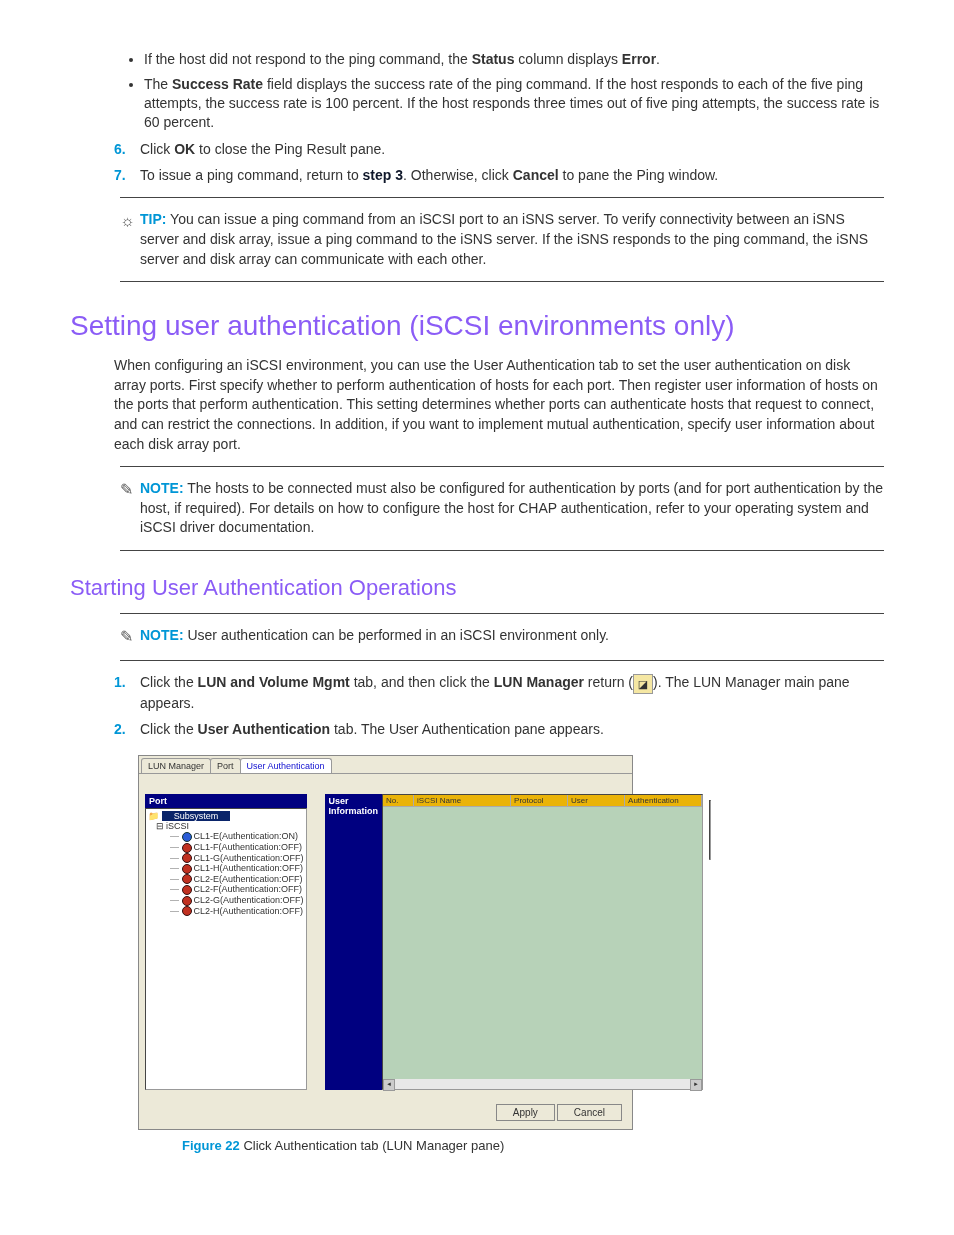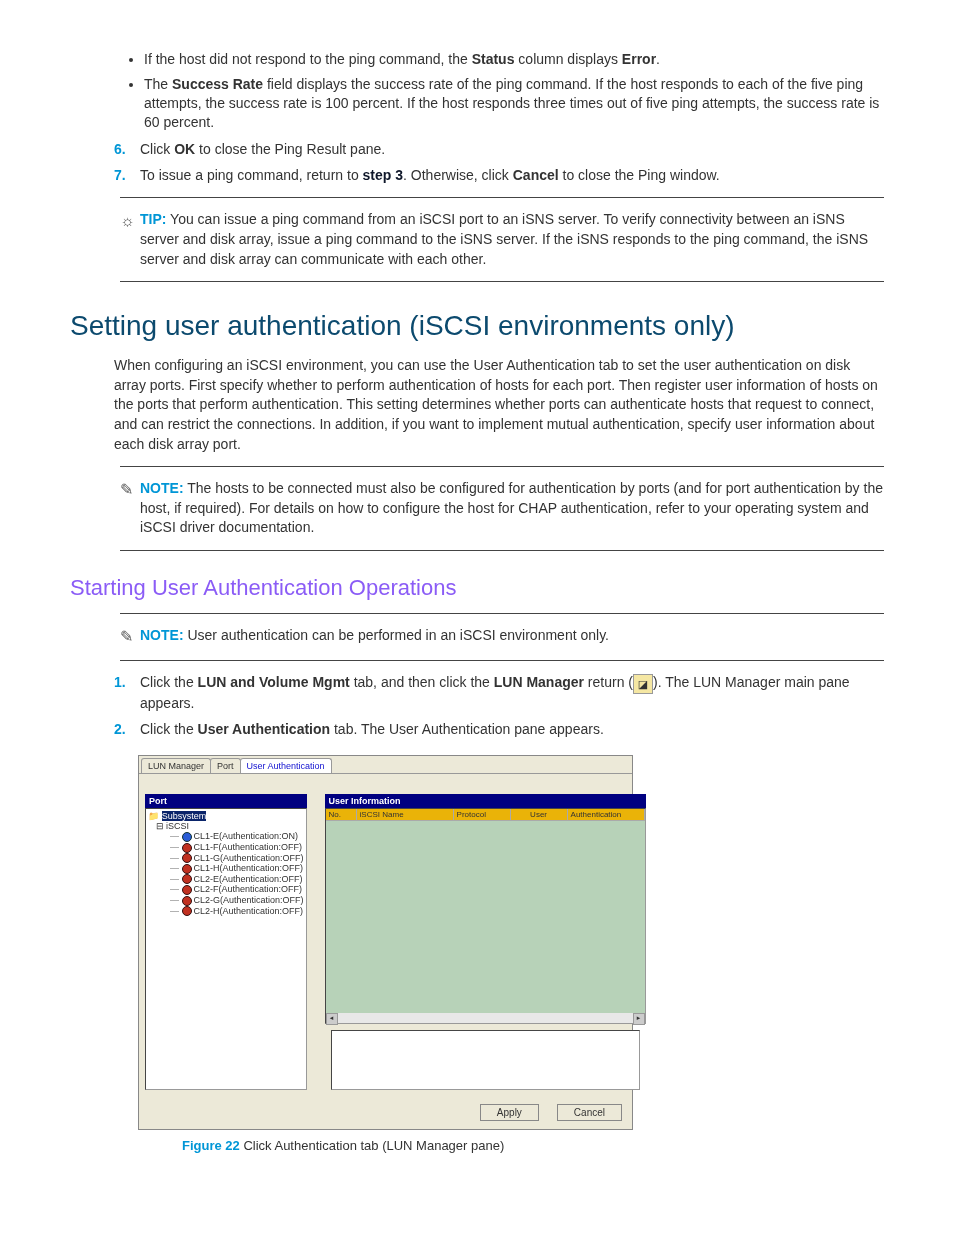--- a/index.html
+++ b/index.html
@@ -55,21 +55,21 @@
   }
   .tip-icon, .note-icon {
     width: 20px;
     font-size: 16px;
     color: #555;
     flex: none;
   }
   .tip-label { color: #0096d6; font-weight: bold; }
   .note-label { color: #0096d6; font-weight: bold; }
   h1.section {
-    color: #0c4a6e;
+    color: #8b5cf6;
     font-weight: normal;
     font-size: 28px;
     margin: 28px 0 14px 0;
   }
   h2.subsection {
     color: #8b5cf6;
     font-weight: normal;
     font-size: 22px;
     margin: 24px 0 12px 0;
   }
@@ -122,38 +122,38 @@
     height: 296px;
   }
   .pane-left {
     width: 190px;
     display: flex;
     flex-direction: column;
   }
   .pane-right {
     flex: 1;
     display: flex;
-    flex-direction: column;
+    flex-direction: row;
     padding-left: 16px;
   }
   .pane-title {
     background: #000080;
     color: #fff;
     font-weight: bold;
     padding: 2px 4px;
     font-size: 9px;
   }
   .tree-box {
     background: #fff;
     border: 1px inset #999;
     flex: 1;
     padding: 2px;
     overflow: hidden;
   }
-  .tree-root { background: #0a246a; color: #fff; padding: 0 0; display: inline-block; }
+  .tree-root { background: #0a246a; color: #fff; padding: 0 12px; display: inline-block; }
   .tree-node { padding-left: 8px; }
   .tree-leaf { padding-left: 22px; white-space: nowrap; }
   .tree-node-label::before { content: "⊟ "; }
   .tree-leaf::before { content: "— "; color:#888; }
   .ball { display:inline-block; width:8px; height:8px; border-radius:50%; margin-right:2px; vertical-align:middle; }
   .ball-blue { background:#2a5cd6; border:1px solid #133; }
   .ball-red  { background:#c03020; border:1px solid #311; }
   .table-box {
     background: #b7d2b8;
     border: 1px inset #999;
@@ -174,21 +174,21 @@
   .scroll-h {
     position: absolute;
     bottom: 0; left:0; right:0;
     height: 10px;
     background: #e8e8e8;
     display:flex; justify-content:space-between;
   }
   .scroll-btn { width:10px; height:10px; background:#ccc; border:1px solid #999; font-size:7px; line-height:7px; text-align:center;}
   .blank-panel { height:58px; background:#fff; border:1px inset #999; margin:6px 6px 0 6px; }
   .btn-row {
-    display:flex; justify-content:flex-end; gap:18px; padding: 8px 10px;
+    display:flex; justify-content:flex-end; gap:2px; padding: 8px 10px;
   }
   .btn {
     border: 1px solid #888;
     background: #ece9d8;
     padding: 2px 16px;
     font-size: 10px;
   }
   .fig-caption {
     margin-top: 8px;
     font-size: 13px;
@@ -217,21 +217,21 @@
     <ol class="steps">
       <li>
         <span class="step-num">6.</span>
         <span>
           <span>Click </span><span class="bold">OK</span><span> to close the Ping Result pane.</span>
         </span>
       </li>
       <li>
         <span class="step-num">7.</span>
         <span>
-          <span>To issue a ping command, return to </span><span class="link">step 3</span><span>. Otherwise, click </span><span class="bold">Cancel</span><span> to close the Ping window.</span>
+          <span>To issue a ping command, return to </span><span class="link">step 3</span><span>. Otherwise, click </span><span class="bold">Cancel</span><span> to pane the Ping window.</span>
         </span>
       </li>
     </ol>
   </div>
 
   <hr class="rule" style="margin-left:50px">
   <div class="tip-row">
     <span class="tip-icon">☼</span>
     <span>
       <span class="tip-label">TIP:</span>
@@ -310,21 +310,21 @@
               </div>
           </div>
         </div>
         <div class="pane-right">
           <div class="pane-title">User Information</div>
           <div class="table-box">
             <div class="table-head" id="table-head">
                 <div class="th" style="width: 24px;">No.</div>
                 <div class="th" style="width: 90px;">iSCSI Name</div>
                 <div class="th" style="width: 50px;">Protocol</div>
-                <div class="th" style="width: 50px; text-align: center;">User</div>
+                <div class="th" style="width: 50px;">User</div>
                 <div class="th" style="width: 70px;">Authentication</div>
               </div>
             <div class="scroll-h">
               <div class="scroll-btn">◂</div>
               <div class="scroll-btn">▸</div>
             </div>
           </div>
           <div class="blank-panel"></div>
         </div>
       </div>

